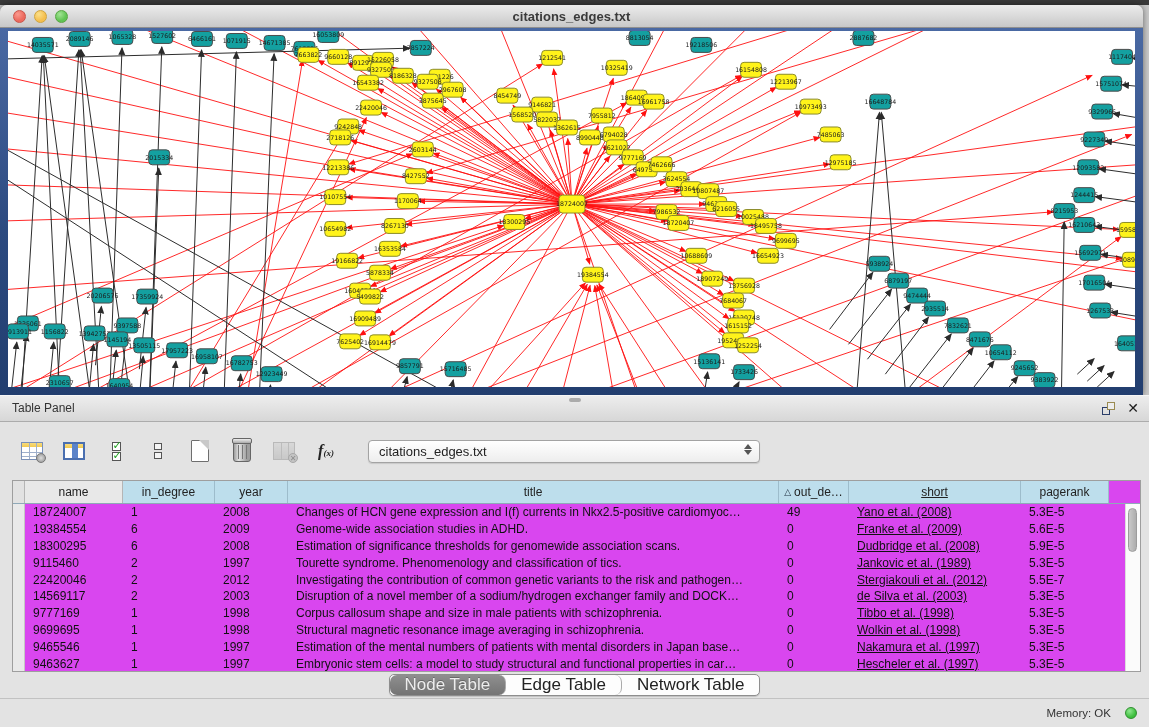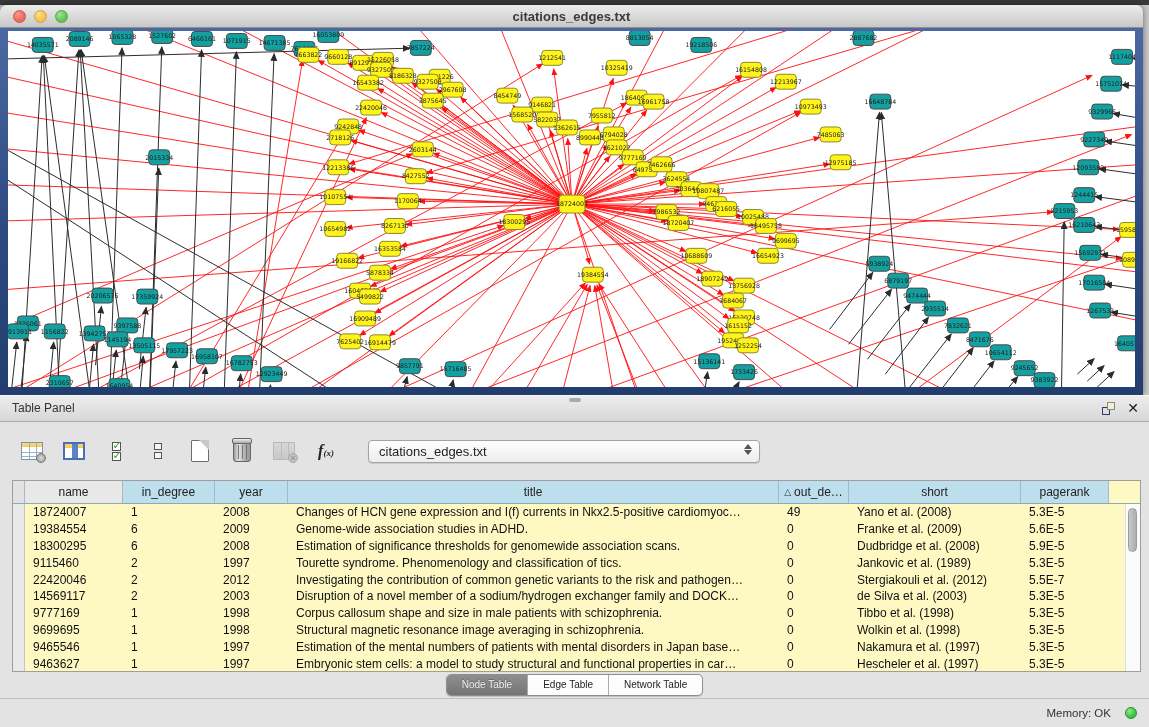--- a/index.html
+++ b/index.html
@@ -77,40 +77,40 @@
   .fx-ic{font-family:"Liberation Serif",serif;font-style:italic;font-weight:700;font-size:16px;color:#222;}
   .fx-ic small{font-size:9px;font-weight:700;}
   .dropdown{position:relative;width:392px;height:23px;margin-left:14px;border:1px solid #A3A3A3;border-radius:4px;
     background:linear-gradient(#FFFFFF,#EDEDED);box-shadow:0 1px 1px rgba(0,0,0,.12);}
   .dropdown .val{line-height:21px;padding-left:10px;font-size:13px;color:#222;}
   .dropdown .stepper{position:absolute;right:7px;top:3px;display:flex;flex-direction:column;gap:1px;}
   .dropdown .stepper i{width:0;height:0;border-left:4px solid transparent;border-right:4px solid transparent;}
   .dropdown .stepper .up{border-bottom:5px solid #555;}
   .dropdown .stepper .dn{border-top:5px solid #555;}
 
-  .table-wrap{position:relative;flex:0 0 192px;margin:0 8px 0 12px;border:1px solid #9E9E9E;background:#fef9c3;overflow:hidden;}
+  .table-wrap{position:relative;flex:0 0 192px;margin:0 8px 0 12px;border:1px solid #9E9E9E;background:#d946ef;overflow:hidden;}
   .thead{display:flex;height:23px;border-bottom:1px solid #8FA9B8;}
   .th{display:flex;align-items:center;justify-content:center;font-size:12px;color:#222;
     border-right:1px solid #9DBCCB;background:#BDDEEC;overflow:hidden;white-space:nowrap;}
   .th .sort{font-size:9px;margin-right:3px;color:#234;}
   .th.c0{background:#E8E8E8;border-right:1px solid #B5B5B5;}
   .gut-h{width:12px;background:#E2E2E2;border-right:1px solid #B5B5B5;}
   .tbody{position:absolute;left:0;right:0;top:23px;bottom:0;overflow:hidden;}
   .tr{display:flex;height:16.8px;align-items:center;}
   .td{font-size:12px;color:#111;overflow:hidden;white-space:nowrap;padding:0 4px 0 8px;}
   .td.gut{width:12px;padding:0;align-self:stretch;background:#E9E9E9;border-right:1px solid #C6C6C6;}
-  .c0{width:98px;} .c1{width:92px;} .c2{width:73px;} .c3{width:491px;} .c4{width:70px;} .c5{width:172px;} .c6{width:88px;}
+  .c0{width:98px;} .c1{width:92px;} .c2{width:73px;} .c3{width:491px;} .c4{width:70px;} .c5{width:172px;text-decoration:underline;} .c6{width:88px;}
   .th.c0,.th.c1,.th.c2,.th.c3,.th.c4,.th.c5,.th.c6{padding:0;}
   .vscroll{position:absolute;right:0;top:23px;bottom:0;width:15px;background:#FBFBFB;border-left:1px solid #DDD;}
   .vthumb{position:absolute;left:2px;top:4px;width:9px;height:44px;border-radius:5px;background:linear-gradient(90deg,#C9C9C9,#ADADAD);border:1px solid #9C9C9C;}
 
   .tabrow{flex:0 0 26px;display:flex;justify-content:center;align-items:center;}
   .segmented{display:inline-flex;border:1px solid #8E8E8E;border-radius:5px;overflow:hidden;background:#FDFDFD;
     box-shadow:0 1px 1px rgba(0,0,0,.15);}
-  .seg{padding:2px 15px;font-size:10px;color:#222;border-right:1px solid #ABABAB;line-height:16px;}
+  .seg{padding:2px 15px;font-size:17px;color:#222;border-right:1px solid #ABABAB;line-height:16px;border-radius:7px;}
   .seg:last-child{border-right:none;}
   .seg.sel{background:linear-gradient(#8F8F8F,#747474);color:#EDEDED;text-shadow:0 -1px 0 rgba(0,0,0,.25);}
 
   .statusbar{flex:1;position:relative;border-top:1px solid #C2C2C2;}
   .mem{position:absolute;right:12px;top:50%;transform:translateY(-50%);display:flex;align-items:center;gap:14px;
     font-size:11.5px;color:#333;}
   .memdot{width:12px;height:12px;border-radius:50%;background:radial-gradient(circle at 35% 30%,#8FE78F,#3DBE3D 65%);
     border:1px solid #2E8F2E;}
 </style>
 </head>

